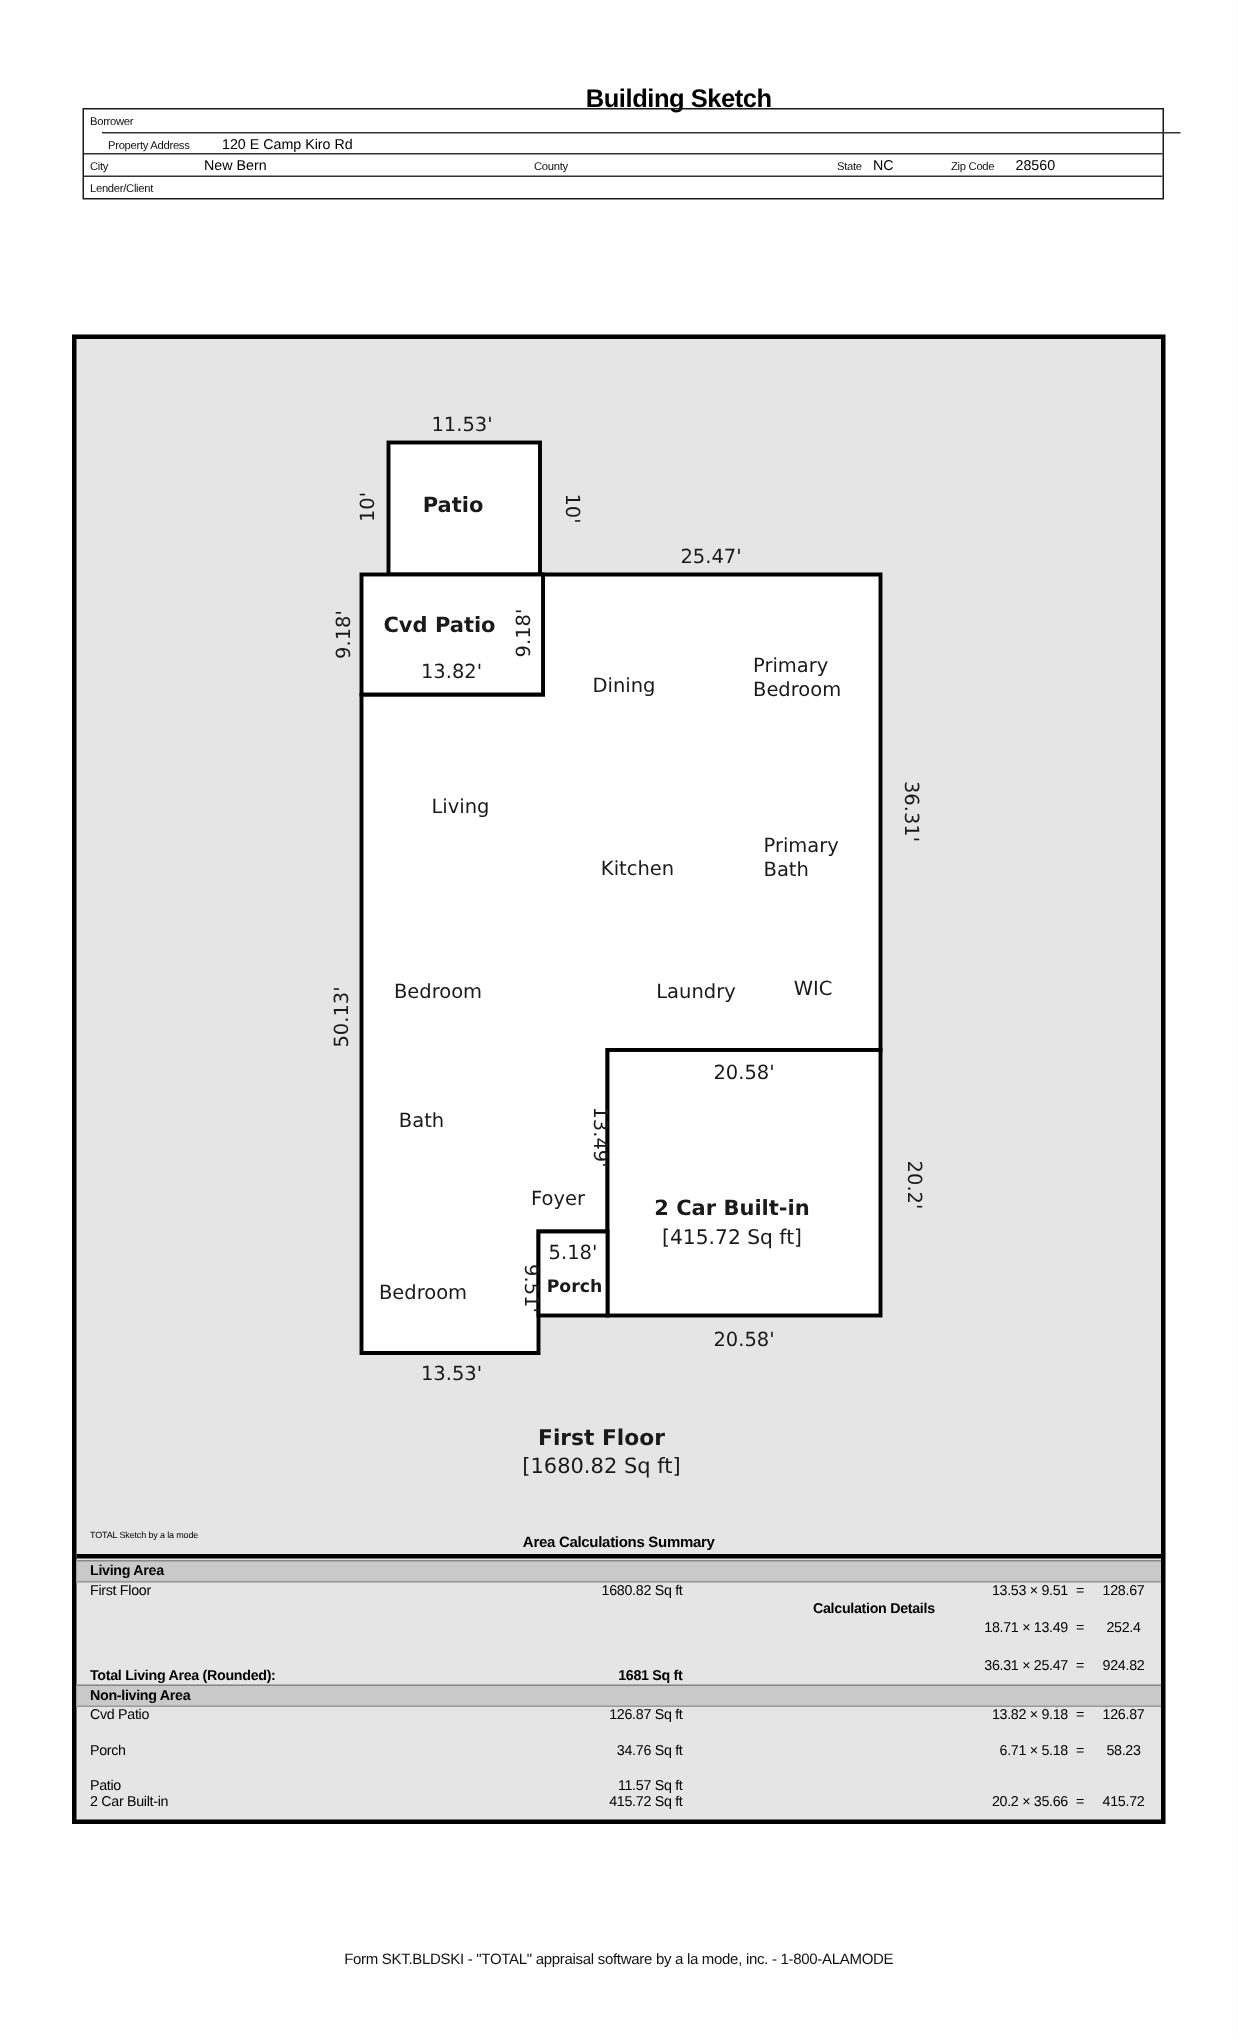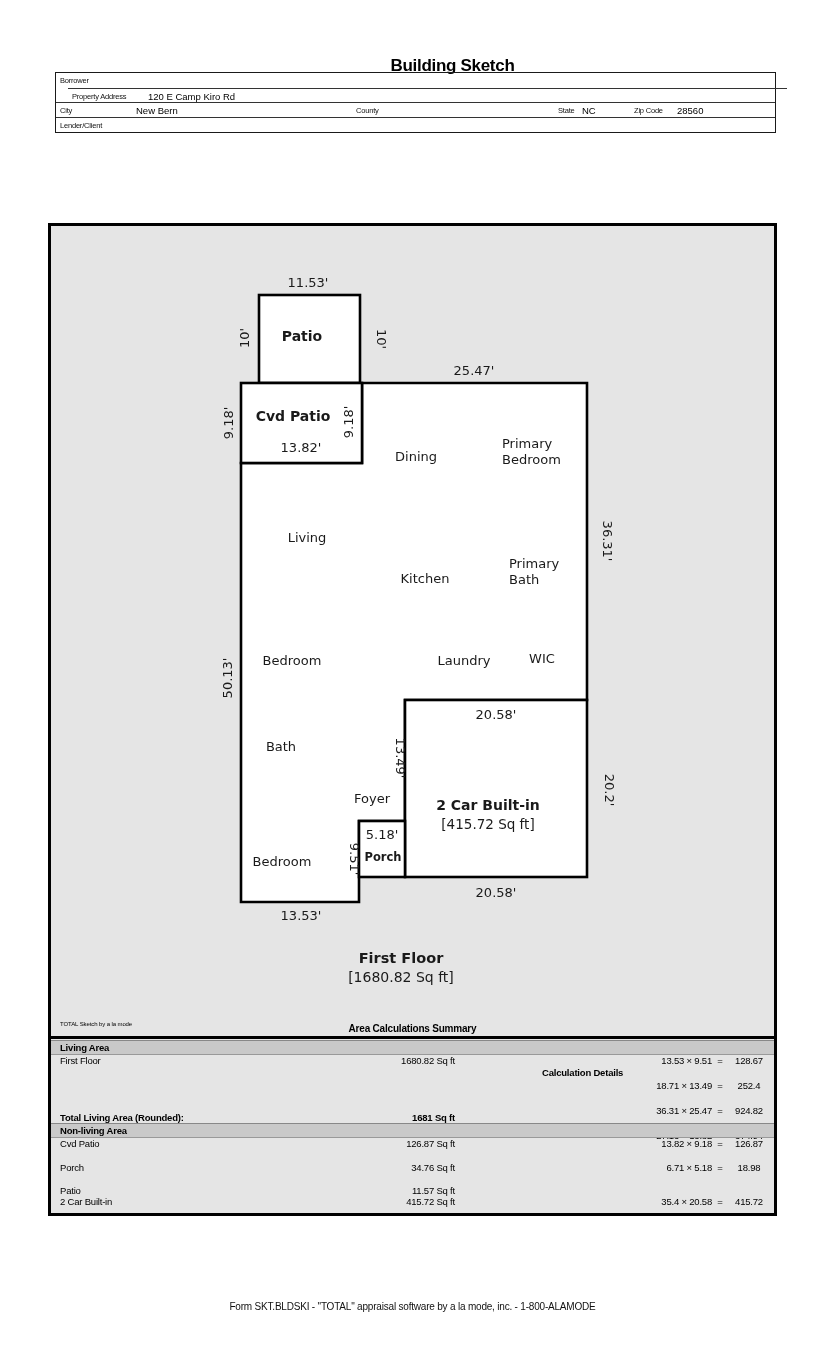--- a/index.html
+++ b/index.html
@@ -191,34 +191,34 @@
         <span class="res">126.87</span>
       </span>
     </div>
 
     <div class="srow srow-porch">
       <span class="sname">Porch</span>
       <span class="sarea">34.76 Sq ft</span>
       <span class="scalc">
         <span class="expr">6.71 × 5.18</span>
         <span class="eq">=</span>
-        <span class="res">18.98</span>
+        <span class="res">58.23</span>
       </span>
     </div>
 
     <div class="srow srow-patio">
       <span class="sname">Patio</span>
       <span class="sarea">11.57 Sq ft</span>
     </div>
 
     <div class="srow srow-car">
       <span class="sname">2 Car Built-in</span>
       <span class="sarea">415.72 Sq ft</span>
       <span class="scalc">
-        <span class="expr">35.4 × 20.58</span>
+        <span class="expr">20.2 × 35.66</span>
         <span class="eq">=</span>
         <span class="res">415.72</span>
       </span>
     </div>
   </div>
 
   <div class="footer-line">Form SKT.BLDSKI - "TOTAL" appraisal software by a la mode, inc. - 1-800-ALAMODE</div>
 
 </div>
 

